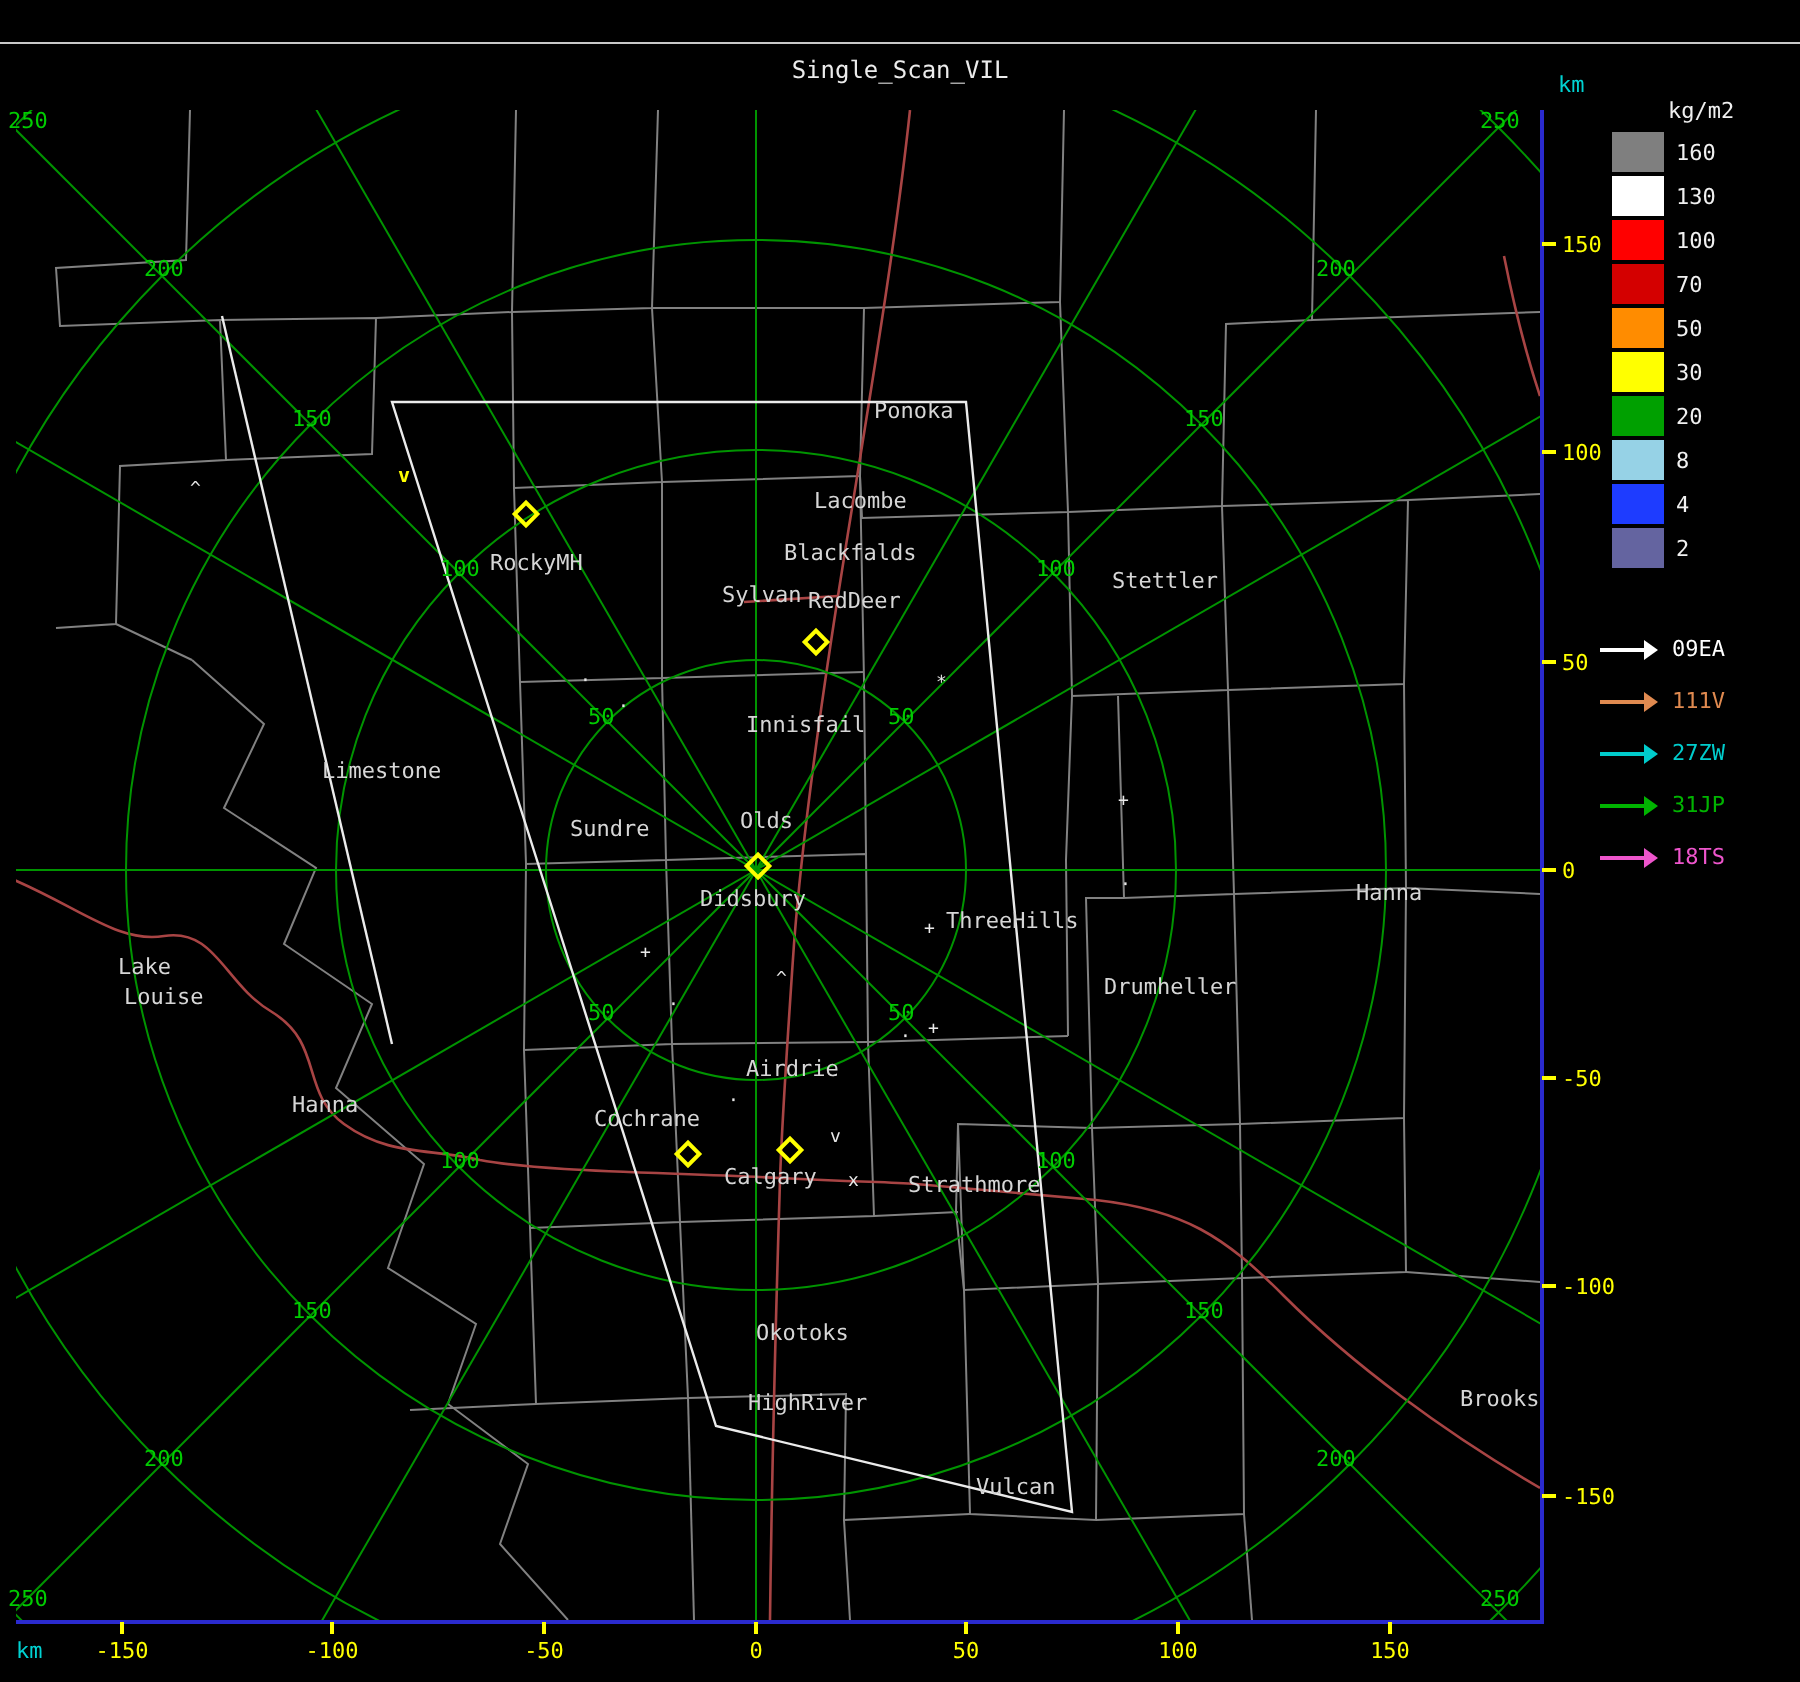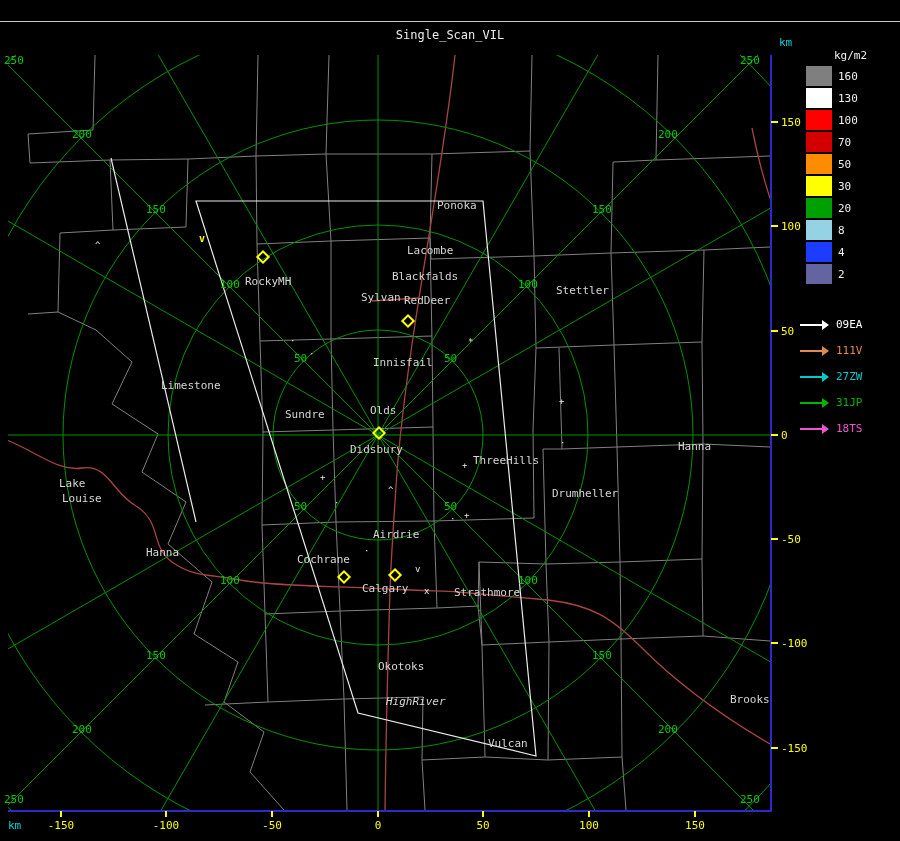--- a/index.html
+++ b/index.html
@@ -160,21 +160,21 @@
   <span class="t city" style="left:678px;top:440px;">Hanna</span>
   <span class="t city" style="left:59px;top:477px;">Lake</span>
   <span class="t city" style="left:62px;top:492px;">Louise</span>
   <span class="t city" style="left:552px;top:487px;">Drumheller</span>
   <span class="t city" style="left:146px;top:546px;">Hanna</span>
   <span class="t city" style="left:373px;top:528px;">Airdrie</span>
   <span class="t city" style="left:297px;top:553px;">Cochrane</span>
   <span class="t city" style="left:362px;top:582px;">Calgary</span>
   <span class="t city" style="left:454px;top:586px;">Strathmore</span>
   <span class="t city" style="left:378px;top:660px;">Okotoks</span>
-  <span class="t city" style="left:386px;top:695px;font-style:italic;">HighRiver</span>
+  <span class="t city" style="left:374px;top:695px;">HighRiver</span>
   <span class="t city" style="left:488px;top:737px;">Vulcan</span>
   <span class="t city" style="left:693px;top:693px;padding-left:37px;">Brooks</span>
 
   <div class="diamond" style="left:258px;top:252px;"></div>
   <div class="diamond" style="left:403px;top:316px;"></div>
   <div class="diamond" style="left:374px;top:428px;"></div>
   <div class="diamond" style="left:390px;top:570px;"></div>
   <div class="diamond" style="left:339px;top:572px;"></div>
   <span class="t ymark" style="left:199px;top:233px;">v</span>
 

